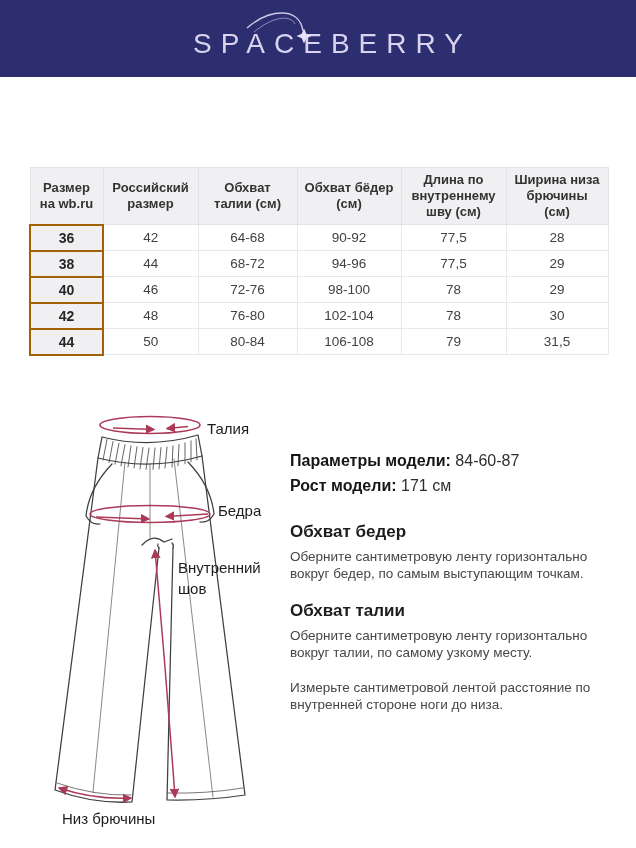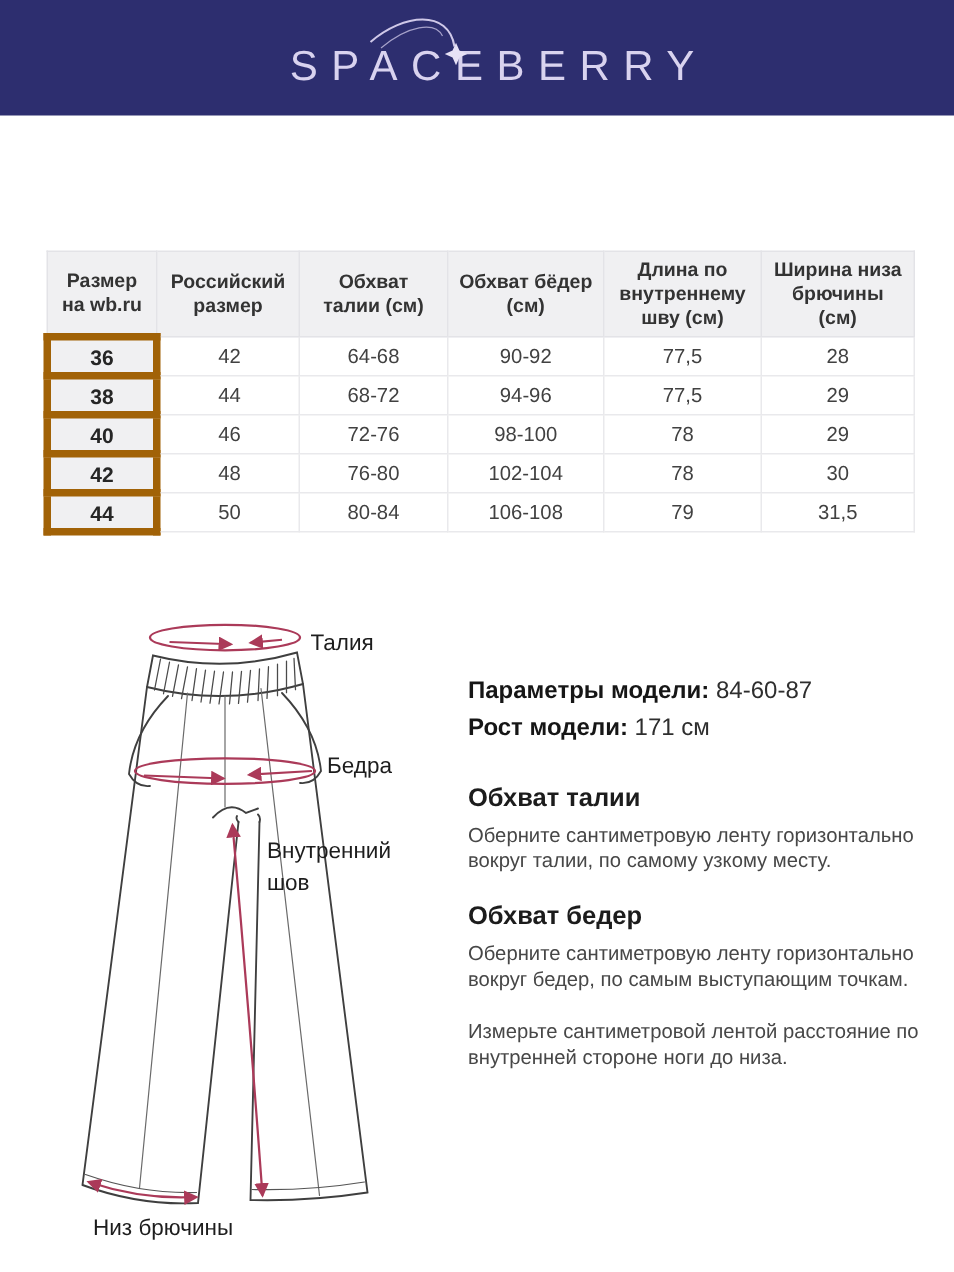--- a/index.html
+++ b/index.html
@@ -40,38 +40,38 @@
   .size-table td {
     background: #fff;
     border: 1px solid #e9e9ec;
     height: 26px; padding: 0 4px;
     font-size: 13.5px; color: #414141;
     text-align: center; vertical-align: middle;
   }
   .size-table td.size-col {
     background: #f0f0f2;
     font-weight: 700; font-size: 14px; color: #262626;
-    border: 5px solid #a16207;
+    border: 2px solid #a16207;
   }
 
   
   .diagram { position: absolute; left: 28px; top: 398px; width: 280px; height: 440px; }
   .diagram svg { position: absolute; left: 0; top: 0; }
   .diag-label {
     position: absolute; font-size: 15px; font-weight: 500;
     color: #1d1d1d; line-height: 21px; white-space: nowrap;
   }
   .diag-label.wrap { white-space: normal; width: 115px; }
   .lbl-waist  { left: 179px; top: 20px; }
   .lbl-hips   { left: 190px; top: 102px; }
   .lbl-inseam { left: 150px; top: 159px; }
   .lbl-hem    { left: 34px;  top: 410px; }
 
   
-  .info-col { position: absolute; left: 312px; top: 448px; width: 314px; }
+  .info-col { position: absolute; left: 290px; top: 448px; width: 314px; }
   .model-info { margin-bottom: 23px; }
   .model-line { font-size: 16px; line-height: 25px; color: #2e2e2e; }
   .model-line b { font-weight: 600; color: #161616; }
   .guide-section { margin-bottom: 18px; }
   .guide-title { font-size: 17px; font-weight: 700; line-height: 22px; color: #1c1c1c; }
   .guide-text { margin-top: 5px; font-size: 13.5px; line-height: 17px; color: #474747; }
 </style>
 </head>
 <body>
 
@@ -211,25 +211,25 @@
         <b>Параметры модели:</b>
         <span>84-60-87</span>
       </div>
       <div class="model-line">
         <b>Рост модели:</b>
         <span>171 см</span>
       </div>
     </div>
 
     <div class="guide-section">
+      <div class="guide-title">Обхват бедер</div>
+      <div class="guide-text">Оберните сантиметровую ленту горизонтально вокруг бедер, по самым выступающим точкам.</div>
+    </div>
+    <div class="guide-section">
       <div class="guide-title">Обхват талии</div>
       <div class="guide-text">Оберните сантиметровую ленту горизонтально вокруг талии, по самому узкому месту.</div>
     </div>
     <div class="guide-section">
-      <div class="guide-title">Обхват бедер</div>
-      <div class="guide-text">Оберните сантиметровую ленту горизонтально вокруг бедер, по самым выступающим точкам.</div>
-    </div>
-    <div class="guide-section">
       <div class="guide-text">Измерьте сантиметровой лентой расстояние по внутренней стороне ноги до низа.</div>
     </div>
   </div>
 
 </div>
 
 </body></html>

